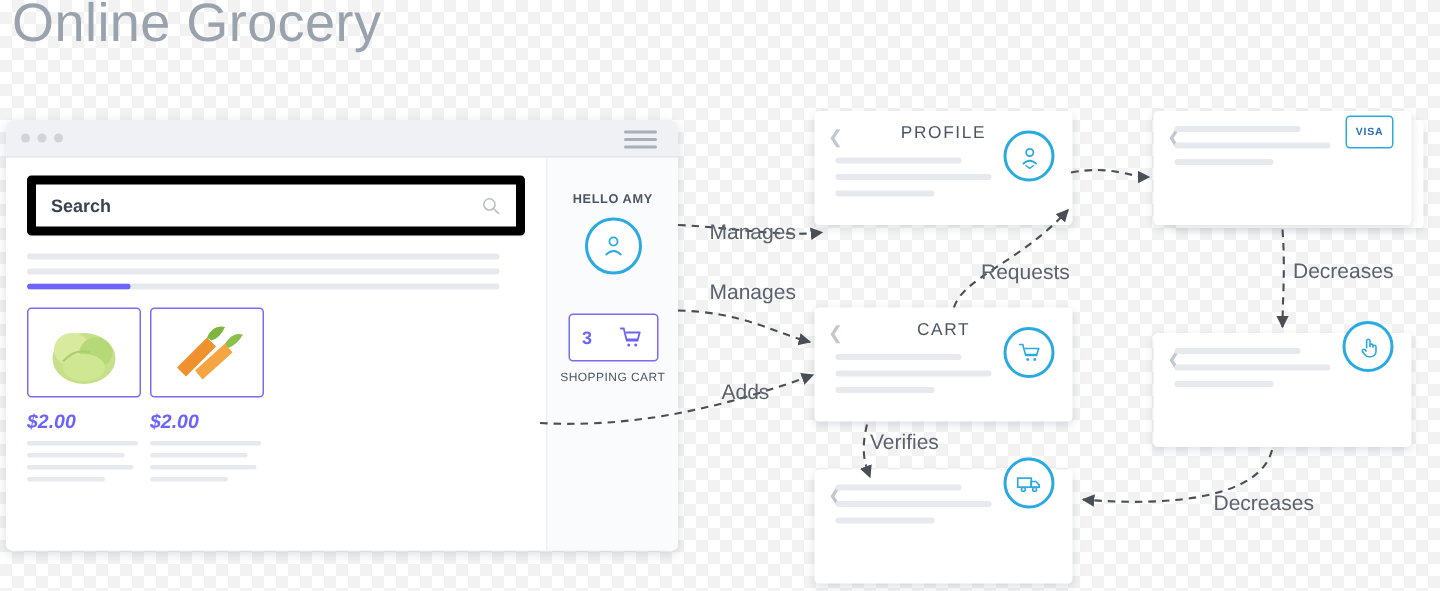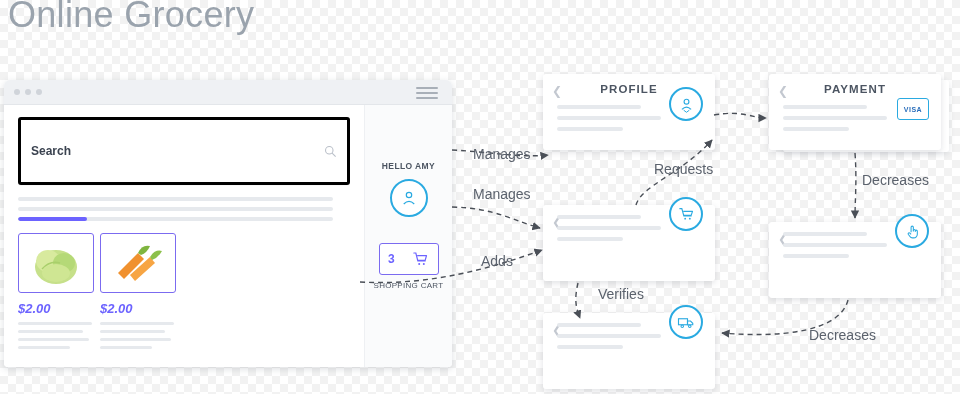--- a/index.html
+++ b/index.html
@@ -42,22 +42,22 @@
     display:flex;align-items:center;padding:0 10px;position:relative;
   }
   .dot{width:6px;height:6px;border-radius:50%;margin-right:5px;}
   .d1{background:#d0d4da}.d2{background:#d0d4da}.d3{background:#d0d4da}
   .hamburger{position:absolute;right:14px;top:7px;width:22px;}
   .hamburger span{display:block;height:2px;background:#a8afb8;margin-bottom:3px;border-radius:1px;}
 
   .browser-body{display:flex;height:263px;}
   .shop{width:360px;padding:12px 14px 0 14px;box-sizing:border-box;background:#fff;}
   .search-box{
-    height:28px;border:3px solid #000000;border-radius:3px;
-    display:flex;align-items:center;padding:17px 10px;justify-content:space-between;
+    height:28px;border:6px solid #000000;border-radius:3px;
+    display:flex;align-items:center;padding:0 10px;justify-content:space-between;
     box-shadow:0 1px 1px rgba(0,0,0,.03);
   }
   .search-box .ph{font-size:12px;font-weight:bold;color:#3b4350;}
   .magnifier{width:13px;height:13px;}
   .bars{margin-top:12px;}
   .bar{height:4px;background:#e6e9ed;border-radius:2px;margin-bottom:6px;}
   .bar.w1{width:95%}.bar.w2{width:95%}
   .progress{height:4px;width:95%;border-radius:2px;background:#e6e9ed;position:relative;overflow:hidden;}
   .progress i{position:absolute;left:0;top:0;height:100%;width:22%;background:#6c63ff;border-radius:2px;}
 
@@ -69,21 +69,21 @@
   }
   .price{font-size:13px;color:#6c63ff;font-weight:bold;margin-top:8px;}
   .plines{margin-top:6px;}
   .pl{height:3px;background:#e6e9ed;border-radius:2px;margin-bottom:5px;}
 
   
   .acct{
     width:88px;background:#fafbfc;border-left:1px solid #eef0f3;
     padding-top:22px;text-align:center;box-sizing:border-box;
   }
-  .hello{font-size:8.5px;font-weight:bold;color:#4c5562;letter-spacing:.4px;margin-top:34px;}
+  .hello{font-size:8.5px;font-weight:bold;color:#4c5562;letter-spacing:.4px;}
   .avatar-circle{
     width:34px;height:34px;border-radius:50%;border:2px solid #2aaae1;
     margin:8px auto 0;display:flex;align-items:center;justify-content:center;background:#fff;
   }
   .cart-box{
     width:58px;height:30px;border:1px solid #7b6bf0;border-radius:3px;
     margin:26px auto 0;display:flex;align-items:center;justify-content:space-around;background:#fff;
   }
   .cart-num{font-size:12px;font-weight:bold;color:#6c63ff;}
   .cart-label{font-size:8px;font-weight:normal;color:#4c5562;line-height:1.35;margin-top:6px;letter-spacing:.3px;}
@@ -91,21 +91,21 @@
   
   .card{
     position:absolute;background:#ffffff;border-radius:3px;
     box-shadow:0 2px 6px rgba(60,70,90,.16);
     box-sizing:border-box;
   }
   .card .chev{
     position:absolute;left:9px;top:11px;color:#c3c8d0;font-size:12px;line-height:1;
   }
   .card-title{
-    text-align:center;font-size:11.5px;font-weight:bold;color:#4c5562;
+    text-align:center;font-size:11.5px;font-weight:normal;color:#4c5562;
     letter-spacing:1.1px;padding-top:9px;
   }
   .card-body{padding:10px 14px 0 14px;position:relative;}
   .cl{height:4px;background:#e6e9ed;border-radius:2px;margin-bottom:7px;}
   .icon-circle{
     position:absolute;right:12px;bottom:10px;width:30px;height:30px;border-radius:50%;
     border:2px solid #2aaae1;display:flex;align-items:center;justify-content:center;background:#fff;
   }
   .stack{
     position:absolute;background:#fff;border-radius:3px;
@@ -234,33 +234,33 @@
           <path d="M5.5 19 q6.5 -6.5 13 0" fill="none" stroke="#2aaae1" stroke-width="1.6"></path>
           <path d="M8 20 l4 3 l4 -3" fill="none" stroke="#2aaae1" stroke-width="1.4"></path>
         </svg>
       </div>
     </div>
   </div>
 
   <div class="stack" style="left:783px;top:80px;width:166px;height:72px;"></div>
   <div class="card" style="left:769px;top:74px;width:172px;height:76px;">
     <span class="chev">❮</span>
-    <div class="card-title">PAYMENT</div>
     <div class="card-body">
       <div class="cl" style="width:58%"></div>
       <div class="cl" style="width:72%"></div>
       <div class="cl" style="width:46%"></div>
       <div style="position:absolute;right:12px;bottom:11px;width:30px;height:20px;border-radius:3px;border:1.6px solid #2aaae1;display:flex;align-items:center;justify-content:center;background:#fff;">
         <span style="font-size:7px;font-weight:bold;color:#2a6ebb;letter-spacing:.5px;">VISA</span>
       </div>
     </div>
   </div>
 
   <div class="card" style="left:543px;top:205px;width:172px;height:76px;">
     <span class="chev">❮</span>
+    <div class="card-title">CART</div>
     <div class="card-body">
       <div class="cl" style="width:58%"></div>
       <div class="cl" style="width:72%"></div>
       <div class="cl" style="width:46%"></div>
       <div class="icon-circle">
         <svg width="17" height="16" viewBox="0 0 24 24">
           <path d="M2 4 h3 l3 11 h11" fill="none" stroke="#2aaae1" stroke-width="1.7" stroke-linecap="round"></path>
           <path d="M7 8 h14 l-2 6 H8" fill="none" stroke="#2aaae1" stroke-width="1.7" stroke-linejoin="round"></path>
           <circle cx="10" cy="19" r="1.4" fill="#2aaae1"></circle>
           <circle cx="17" cy="19" r="1.4" fill="#2aaae1"></circle>
@@ -316,18 +316,18 @@
       <path d="M636,205 C642,185 680,175 712,140"></path>
       <path d="M855,153 C857,180 855,200 855,218"></path>
       <path d="M578,283 C574,300 576,308 580,318"></path>
       <path d="M848,300 C840,332 780,338 722,333"></path>
     </g>
   </svg>
 
   <div class="alabel" style="left:473px;top:146px;">Manages</div>
   <div class="alabel" style="left:473px;top:186px;">Manages</div>
   <div class="alabel" style="left:481px;top:253px;">Adds</div>
-  <div class="alabel" style="left:654px;top:161px;">Requests</div>
+  <div class="alabel" style="left:654px;top:173px;">Requests</div>
   <div class="alabel" style="left:862px;top:172px;">Decreases</div>
-  <div class="alabel" style="left:580px;top:286px;margin-left:18px;">Verifies</div>
+  <div class="alabel" style="left:580px;top:286px;">Verifies</div>
   <div class="alabel" style="left:809px;top:327px;">Decreases</div>
 
 </div>
 
 </body></html>

